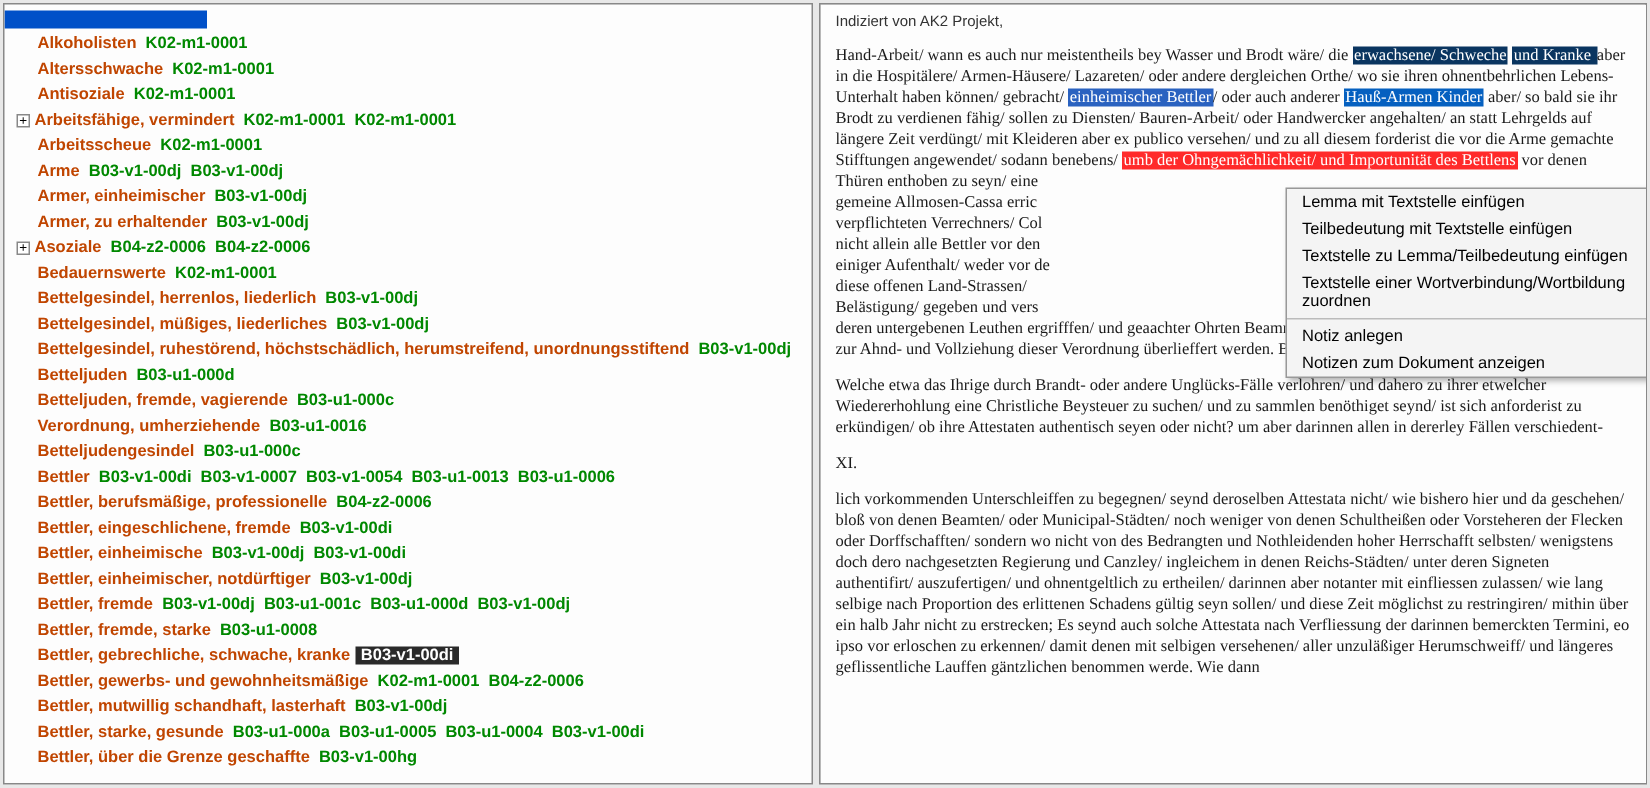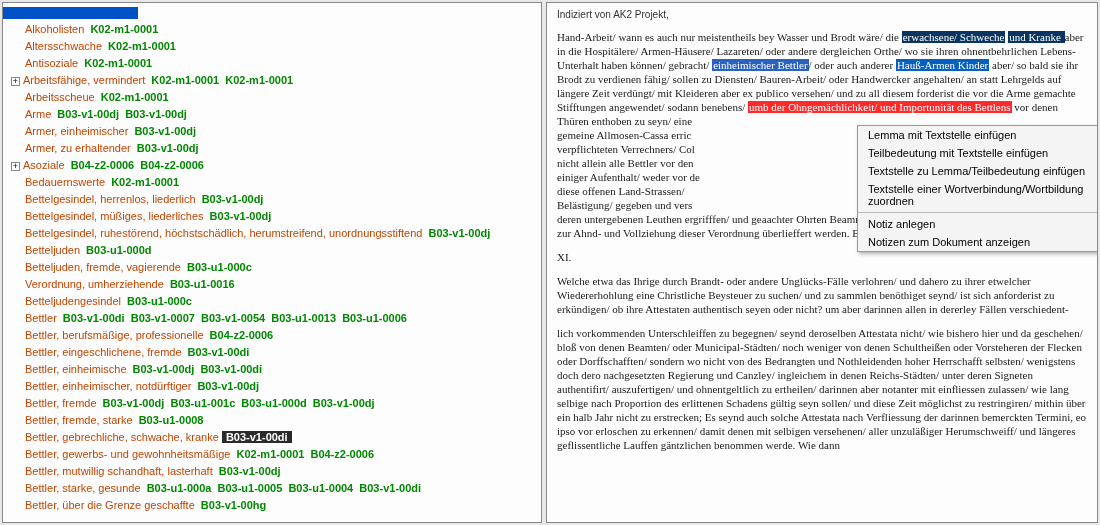--- a/index.html
+++ b/index.html
@@ -45,21 +45,21 @@
     width: 9px; height: 9px;
     border: 1px solid #888;
     background: #fff;
     text-align: center;
     line-height: 7px;
     font-size: 9px;
     margin-right: 3px;
     vertical-align: middle;
     cursor: pointer;
   }
-  .term { color: #c04500; }
+  .term { color: #c04500; font-weight: bold; }
   .code { color: #008800; font-weight: bold; margin-left: 3px; text-align: center; }
   .code-dark {
     background: #2a2a2a;
     color: #fff;
     padding: 0 4px;
     font-weight: bold;
   }
   .header-bar {
     background: #0050c8;
     color: #fff;
@@ -169,22 +169,22 @@
         <span style="display:inline-block;width:242px"></span>
         <span>Dörfferen/ noch an</span><br>
         <span>diese offenen Land-Strassen/</span>
         <span style="display:inline-block;width:278px"></span>
         <span>und Passanten</span><br>
         <span>Belästigung/ gegeben und vers</span>
         <span style="display:inline-block;width:260px"></span>
         <span>-Lieutenanten und</span><br>
         <span>deren untergebenen Leuthen ergrifffen/ und geaachter Ohrten Beammten/ Schultheissen/ oder sonstigen Befelchhaberen zur Ahnd- und Vollziehung dieser Verordnung überlieffert werden. Bey denenjenigen aber</span>
       </p>
+      <p>Welche etwa das Ihrige durch Brandt- oder andere Unglücks-Fälle verlohren/ und dahero zu ihrer etwelcher Wiedererhohlung eine Christliche Beysteuer zu suchen/ und zu sammlen benöthiget seynd/ ist sich anforderist zu erkündigen/ ob ihre Attestaten authentisch seyen oder nicht? um aber darinnen allen in dererley Fällen verschiedent-</p>
       <p>XI.</p>
-      <p>Welche etwa das Ihrige durch Brandt- oder andere Unglücks-Fälle verlohren/ und dahero zu ihrer etwelcher Wiedererhohlung eine Christliche Beysteuer zu suchen/ und zu sammlen benöthiget seynd/ ist sich anforderist zu erkündigen/ ob ihre Attestaten authentisch seyen oder nicht? um aber darinnen allen in dererley Fällen verschiedent-</p>
       <p>lich vorkommenden Unterschleiffen zu begegnen/ seynd deroselben Attestata nicht/ wie bishero hier und da geschehen/ bloß von denen Beamten/ oder Municipal-Städten/ noch weniger von denen Schultheißen oder Vorsteheren der Flecken oder Dorffschafften/ sondern wo nicht von des Bedrangten und Nothleidenden hoher Herrschafft selbsten/ wenigstens doch dero nachgesetzten Regierung und Canzley/ ingleichem in denen Reichs-Städten/ unter deren Signeten authentifirt/ auszufertigen/ und ohnentgeltlich zu ertheilen/ darinnen aber notanter mit einfliessen zulassen/ wie lang selbige nach Proportion des erlittenen Schadens gültig seyn sollen/ und diese Zeit möglichst zu restringiren/ mithin über ein halb Jahr nicht zu erstrecken; Es seynd auch solche Attestata nach Verfliessung der darinnen bemerckten Termini, eo ipso vor erloschen zu erkennen/ damit denen mit selbigen versehenen/ aller unzuläßiger Herumschweiff/ und längeres geflissentliche Lauffen gäntzlichen benommen werde. Wie dann</p>
     </div>
 
     <div class="context-menu" id="ctx">
         <div class="mi">Lemma mit Textstelle einfügen</div>
         <div class="mi">Teilbedeutung mit Textstelle einfügen</div>
         <div class="mi">Textstelle zu Lemma/Teilbedeutung einfügen</div>
         <div class="mi">Textstelle einer Wortverbindung/Wortbildung zuordnen</div>
         <hr>
         <div class="mi">Notiz anlegen</div>

